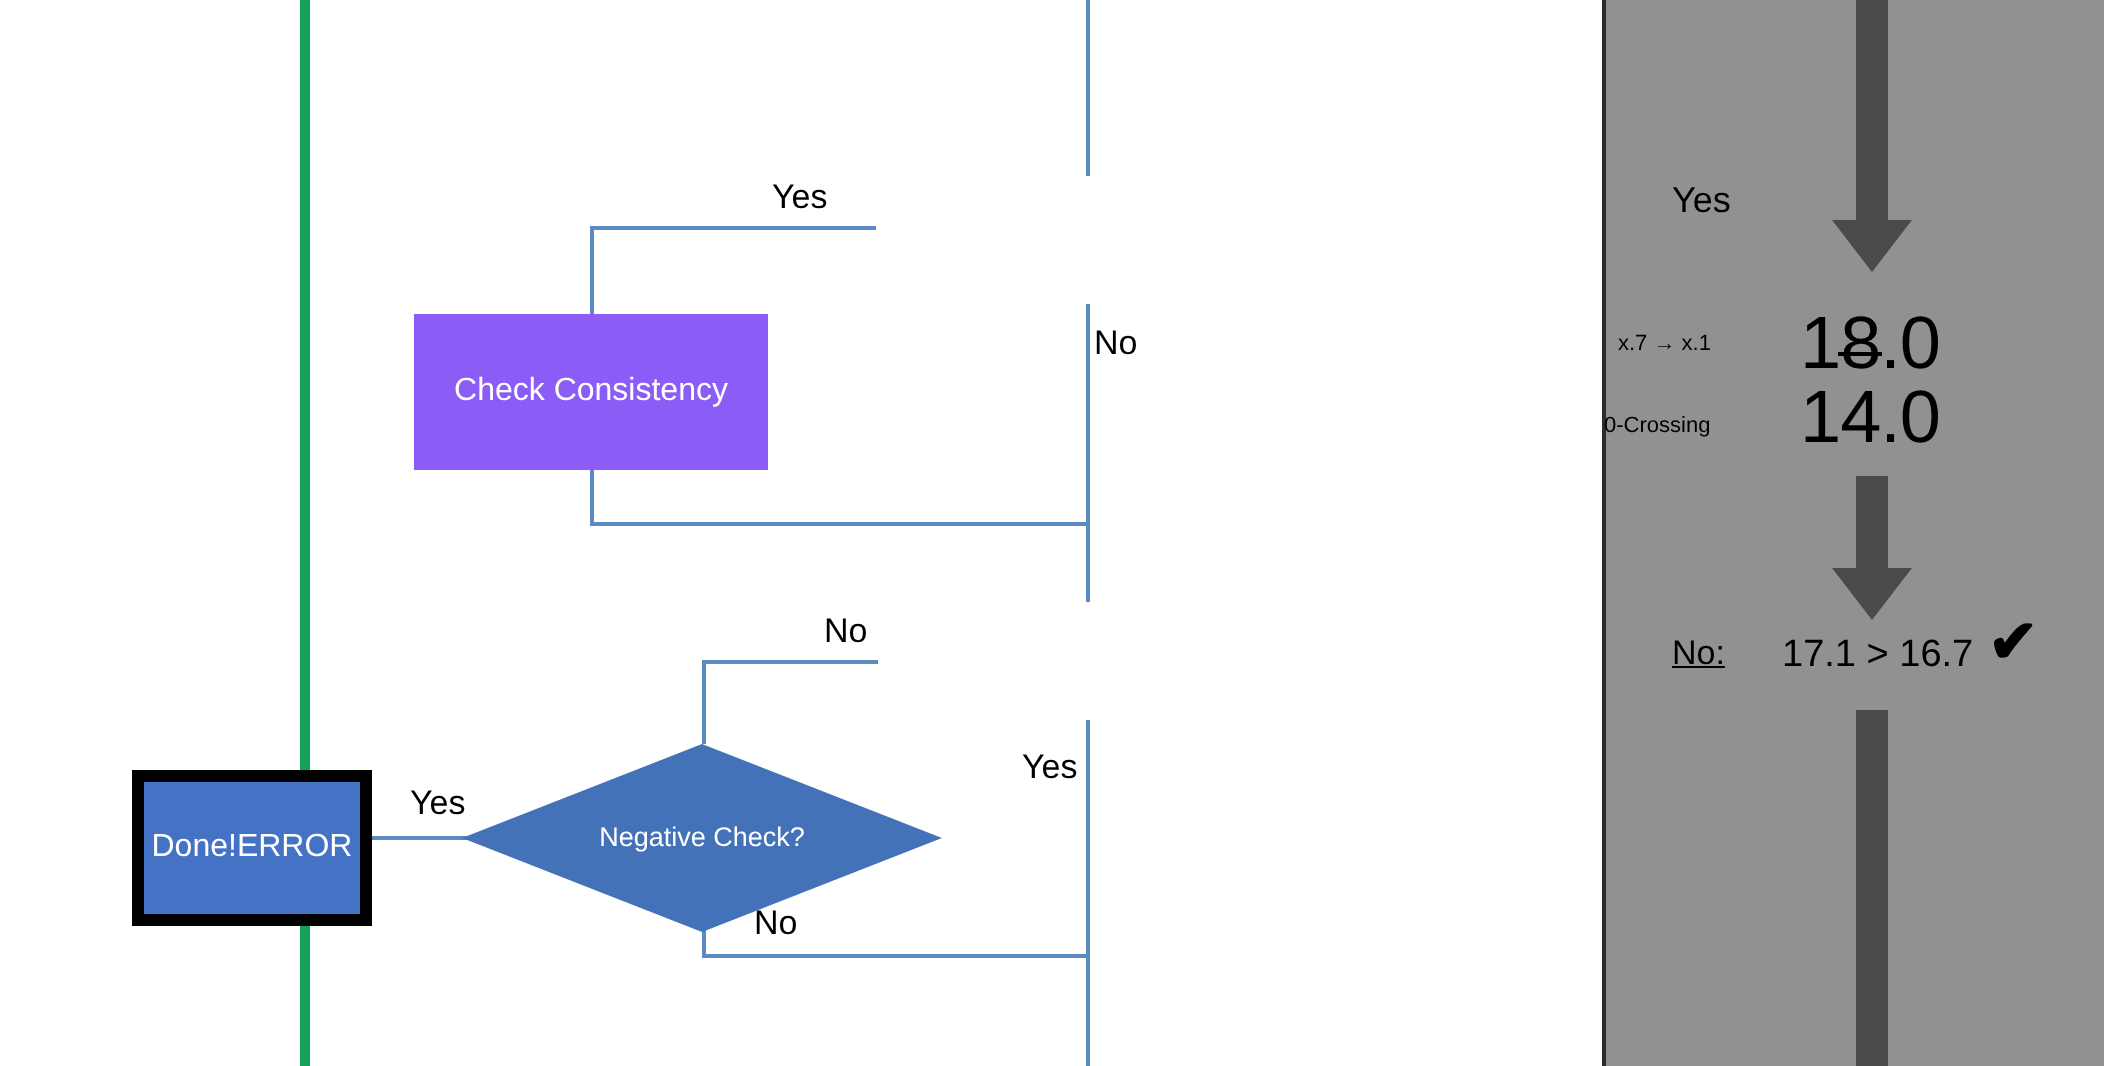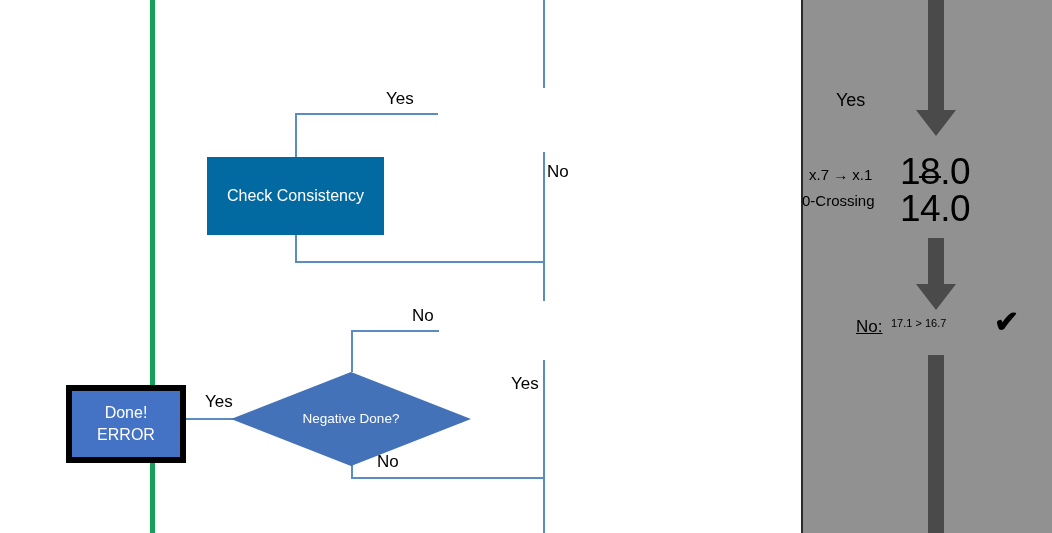--- a/index.html
+++ b/index.html
@@ -52,38 +52,38 @@
     justify-content: center;
     color: #ffffff;
     font-size: 13.5px;
     line-height: 1.35;
     text-align: center;
     pointer-events: none;
   }
 
   .proc-box {
     position: absolute;
-    background: #0369a1;
+    background: #8b5cf6;
     color: #ffffff;
     display: flex;
     align-items: center;
     justify-content: center;
     text-align: center;
     font-size: 16px;
     line-height: 1.3;
     z-index: 3;
   }
 
   .term-box {
     position: absolute;
     background: #4472c4;
     border: 6px solid #000000;
     color: #ffffff;
     display: flex;
-    flex-direction: column;
+    flex-direction: row;
     align-items: center;
     justify-content: center;
     text-align: center;
     font-size: 16px;
     line-height: 1.35;
     z-index: 4;
   }
 
   .edge-label {
     position: absolute;
@@ -115,24 +115,24 @@
     background: #4a4a4a;
     z-index: 7;
   }
   .panel-text {
     position: absolute;
     color: #000000;
     white-space: nowrap;
     z-index: 8;
   }
   .p-yes    { font-size: 18px; }
-  .p-small  { font-size: 15px; }
+  .p-small  { font-size: 11px; }
   .p-big    { font-size: 37px; letter-spacing: -0.5px; }
   .p-no     { font-size: 17px; }
-  .p-cmp    { font-size: 11px; }
+  .p-cmp    { font-size: 19px; }
   .p-check  { font-size: 30px; font-weight: bold; line-height: 1; }
   .strike-6 {
     position: absolute;
     background: #000000;
     height: 2px;
     z-index: 9;
   }
 </style>
 </head>
 <body>
@@ -171,21 +171,21 @@
       <div>Check Consistency</div>
     </div>
   </div>
 
 
   <div class="diamond" style="left:231px; top:372px; width:240px; height:94px;">
     <svg width="240" height="94" viewBox="0 0 240 94" aria-hidden="true">
       <polygon points="120,0 240,47 120,94 0,47" fill="#4472b8"></polygon>
     </svg>
     <div class="dlabel">
-      <span>Negative Done?</span>
+      <span>Negative Check?</span>
     </div>
   </div>
 
   <div class="term-box" style="left:66px; top:385px; width:108px; height:66px;">
     <div>Done!</div>
     <div>ERROR</div>
   </div>
 
   <div class="edge-label" style="left:386px; top:89px;">Yes</div>
   <div class="edge-label" style="left:547px; top:162px;">No</div>
@@ -206,23 +206,23 @@
     <svg width="40" height="72" viewBox="0 0 40 72" aria-hidden="true">
       <polygon points="12,0 28,0 28,46 40,46 20,72 0,46 12,46" fill="#4a4a4a"></polygon>
     </svg>
   </div>
 
   <div class="panel-bar" style="left:928px; top:355px; width:16px; height:178px;"></div>
 
   <div class="panel-text p-yes" style="left:836px; top:90px;">Yes</div>
 
   <div class="panel-text p-small" style="left:809px; top:166px;">x.7 → x.1</div>
-  <div class="panel-text p-small" style="left:802px; top:192px;">0-Crossing</div>
+  <div class="panel-text p-small" style="left:802px; top:207px;">0-Crossing</div>
 
   <div class="panel-text p-big" style="left:900px; top:151px;">18.0</div>
   <div class="strike-6" style="left:919px; top:176px; width:22px;"></div>
   <div class="panel-text p-big" style="left:900px; top:188px;">14.0</div>
 
-  <div class="panel-text p-no" style="left:856px; top:317px;text-decoration:underline;">No:</div>
+  <div class="panel-text p-no" style="left:836px; top:317px;text-decoration:underline;">No:</div>
   <div class="panel-text p-cmp" style="left:891px; top:317px;">17.1 &gt; 16.7</div>
   <div class="panel-text p-check" style="left:994px; top:307px;">✔</div>
 
 </div>
 
 </body></html>

